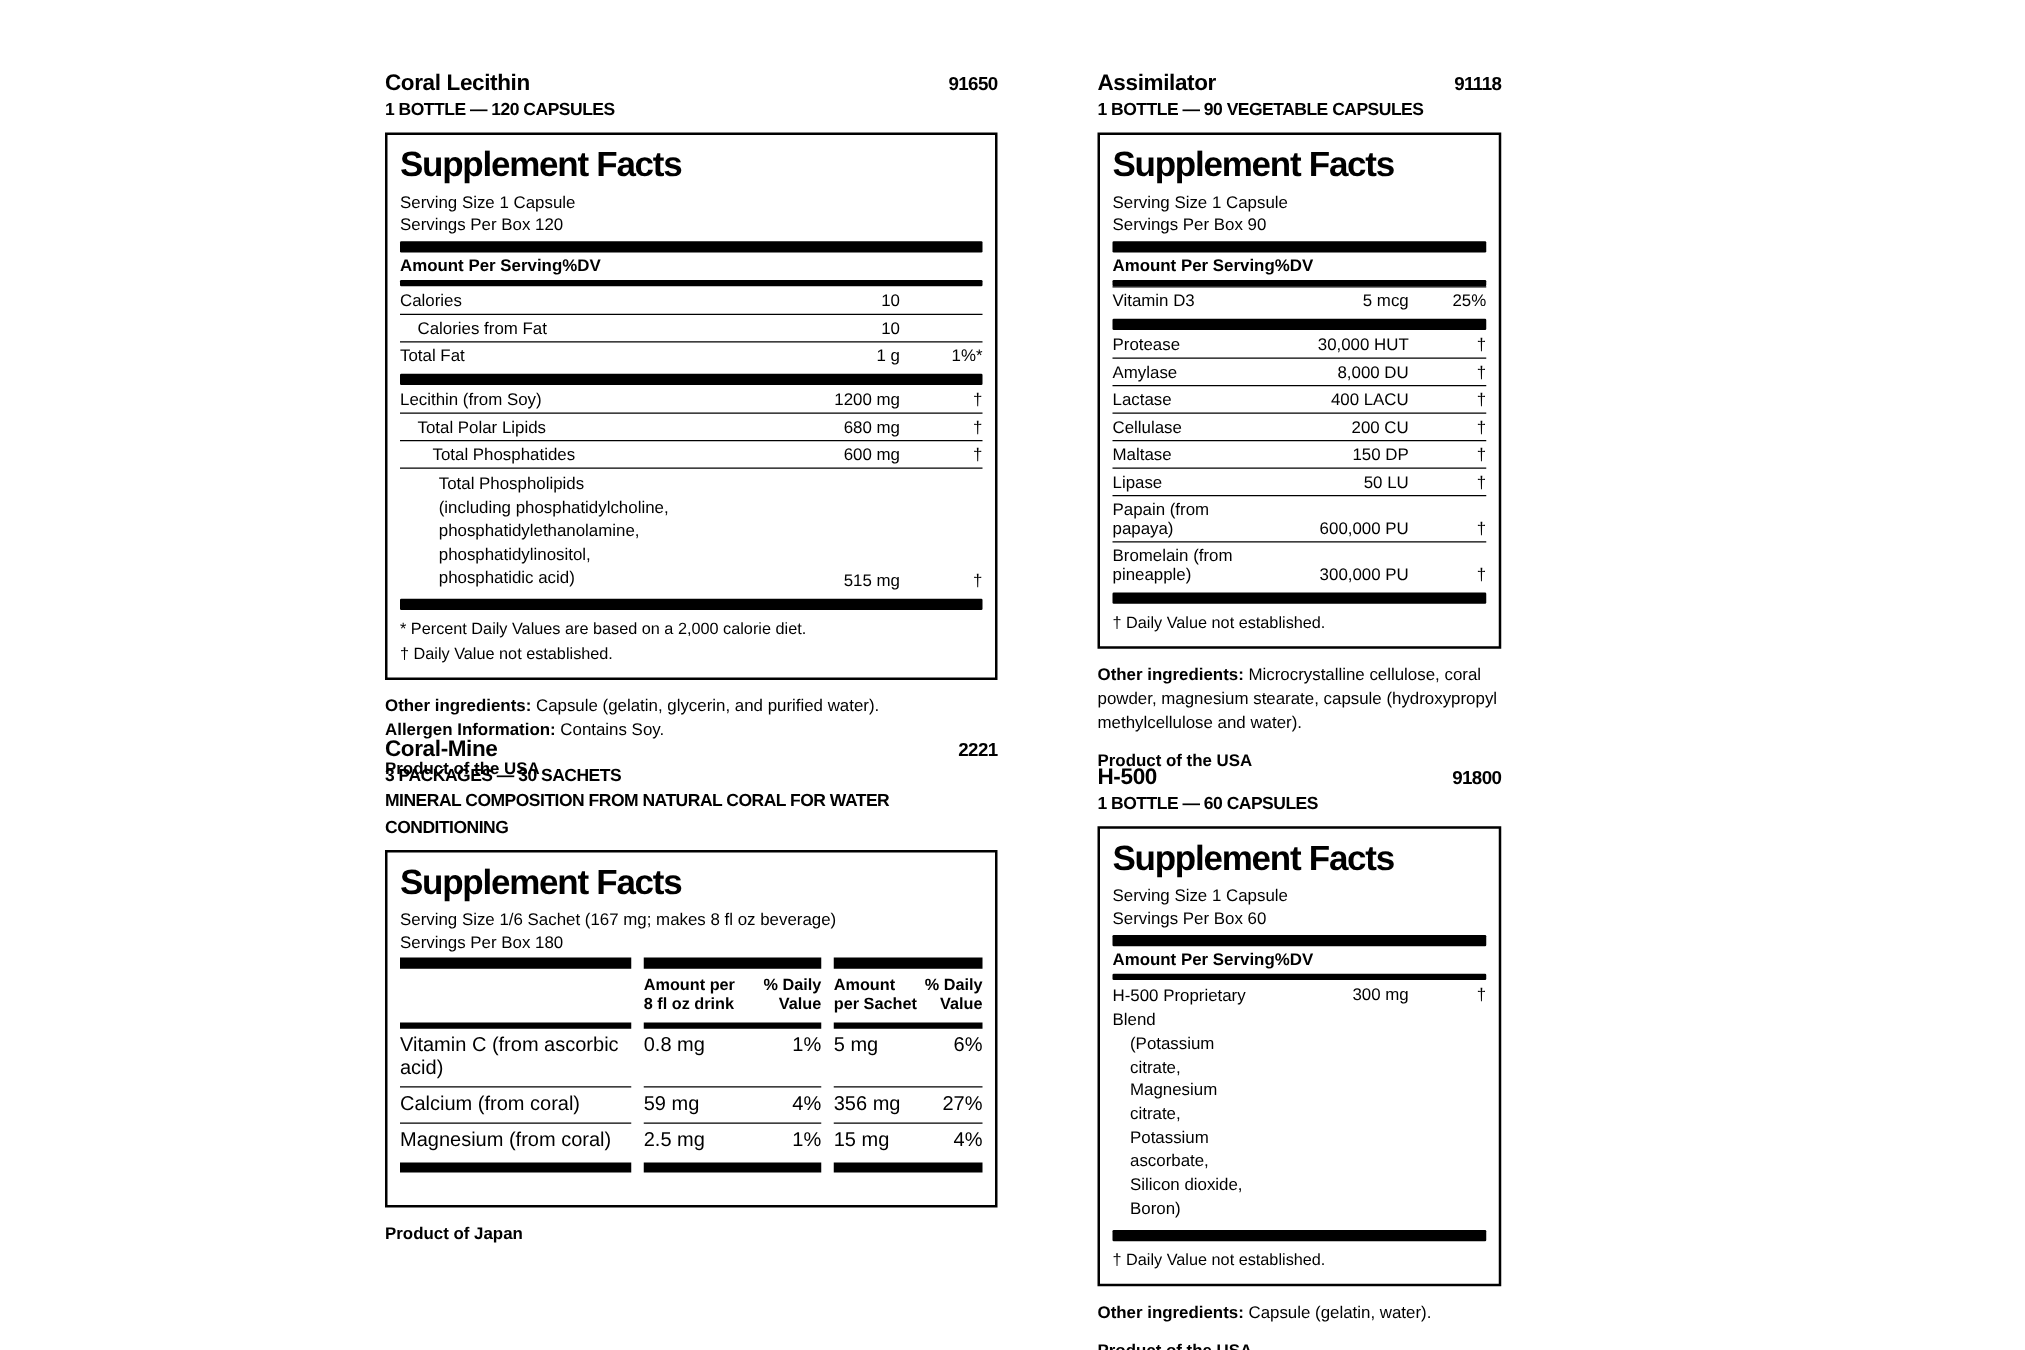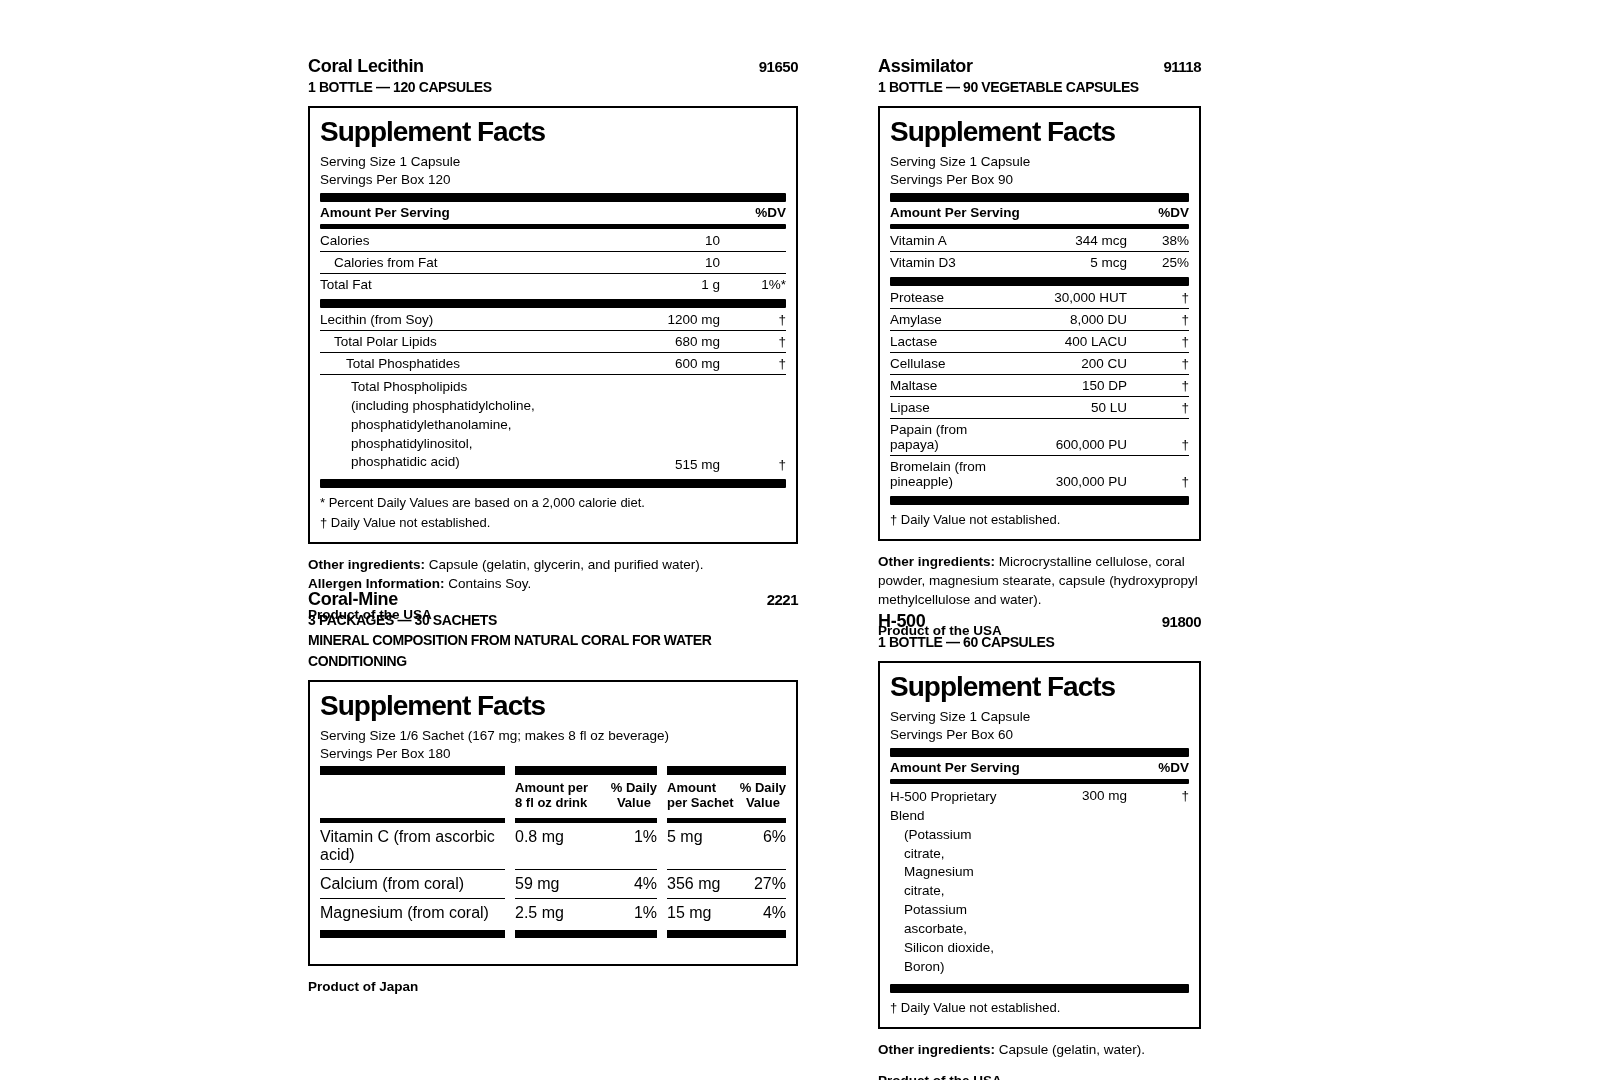--- a/index.html
+++ b/index.html
@@ -19,21 +19,21 @@
   .p-head  { margin-bottom:9px; }
 
   .sf-box { border:2px solid #000; padding:7px 10px 10px; background:#fff; }
   .sf-title { font-size:28px; font-weight:bold; letter-spacing:-1px; margin:1px 0 5px; }
   .sf-serving { font-size:13.5px; line-height:1.32; }
 
   .bar { background:#000; border-radius:1px; }
   .bar.thick { height:9px; margin:4px 0 0; }
   .bar.mid   { height:5px; margin:2px 0 0; }
 
-  .sf-header { display:flex; justify-content:space-between; font-weight:bold;
+  .sf-header { display:flex; font-weight:bold;
                font-size:13.5px; padding:3px 0 2px; }
 
   .sf-row { display:grid; grid-template-columns:1fr var(--amtw) var(--dvw);
             font-size:13.5px; padding:3px 0; align-items:end; border-top:1px solid #000; }
   .sf-row.nt { border-top:none; padding-top:4px; }
   .sf-row.top { align-items:start; }
   .amt, .dv { text-align:right; white-space:nowrap; }
   .ind1 { padding-left:14px; } .ind2 { padding-left:26px; } .ind3 { padding-left:31px; }
   .ln { display:block; line-height:1.4; }
 
@@ -48,21 +48,21 @@
   .cm-bars.t > div { height:9px; }
   .cm-bars.m > div { height:5px; }
   .cm-bars.b > div { height:8px; }
   .cm-bars { margin-top:3px; }
   .sA { flex:1; }
   .sB { width:142px; display:flex; justify-content:space-between; }
   .sC { width:119px; display:flex; justify-content:space-between; }
   .cm-row { display:flex; gap:10px; font-size:16px; }
   .cm-head { font-weight:bold; font-size:13px; padding:5px 0 4px; }
   .two { display:flex; flex-direction:column; line-height:1.2; }
-  .rgt { text-align:right;align-items:center; }
+  .rgt { text-align:right; }
   .cm-body .cm-row > div { padding:5px 0; }
   .cm-body .cm-row + .cm-row > div { border-top:1px solid #000; }
   .cm-spacer { height:16px; }
 </style>
 </head>
 <body>
 
 <section class="panel wide" style="left:308px; top:56px;">
   <header class="p-head">
     <div class="p-title-row">
@@ -147,25 +147,20 @@
   <div class="sf-box">
     <div class="sf-title">Supplement Facts</div>
     <div class="sf-serving">Serving Size 1 Capsule</div>
     <div class="sf-serving">Servings Per Box 90</div>
     <div class="bar thick"></div>
     <div class="sf-header">
       <span>Amount Per Serving</span>
       <span>%DV</span>
     </div>
     <div class="bar mid"></div>
-    <div class="sf-row nt">
-      <span class="nm">Vitamin A</span>
-      <span class="amt">344 mcg</span>
-      <span class="dv">38%</span>
-    </div>
     <div class="sf-row">
       <span class="nm">Vitamin D3</span>
       <span class="amt">5 mcg</span>
       <span class="dv">25%</span>
     </div>
     <div class="bar thick"></div>
     <div class="sf-row nt">
       <span class="nm">Protease</span>
       <span class="amt">30,000 HUT</span>
       <span class="dv">†</span>

